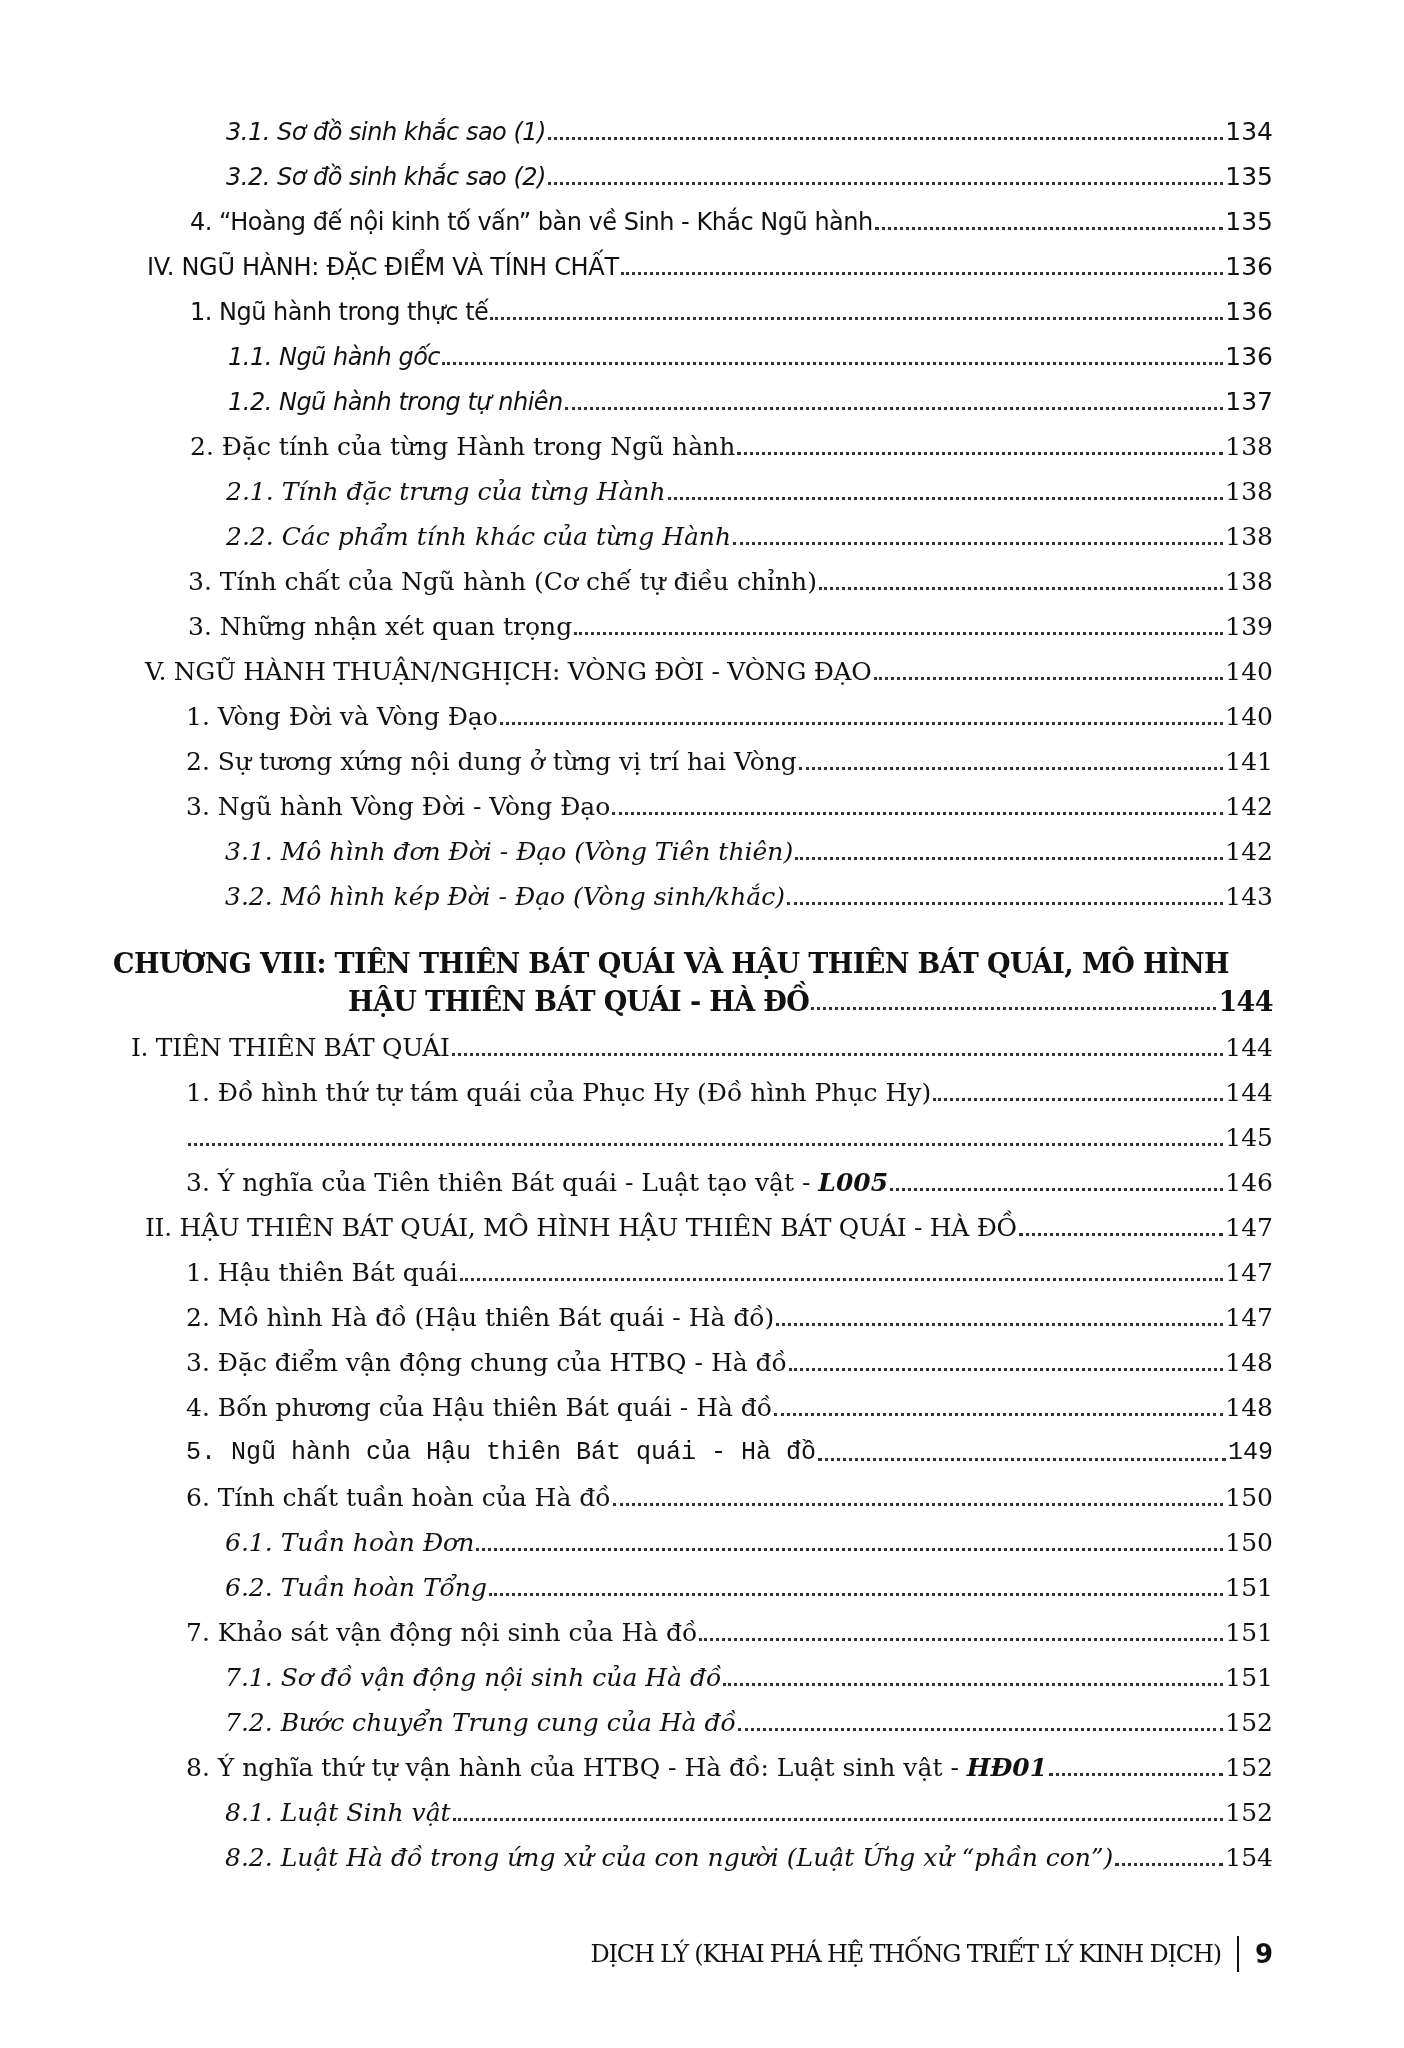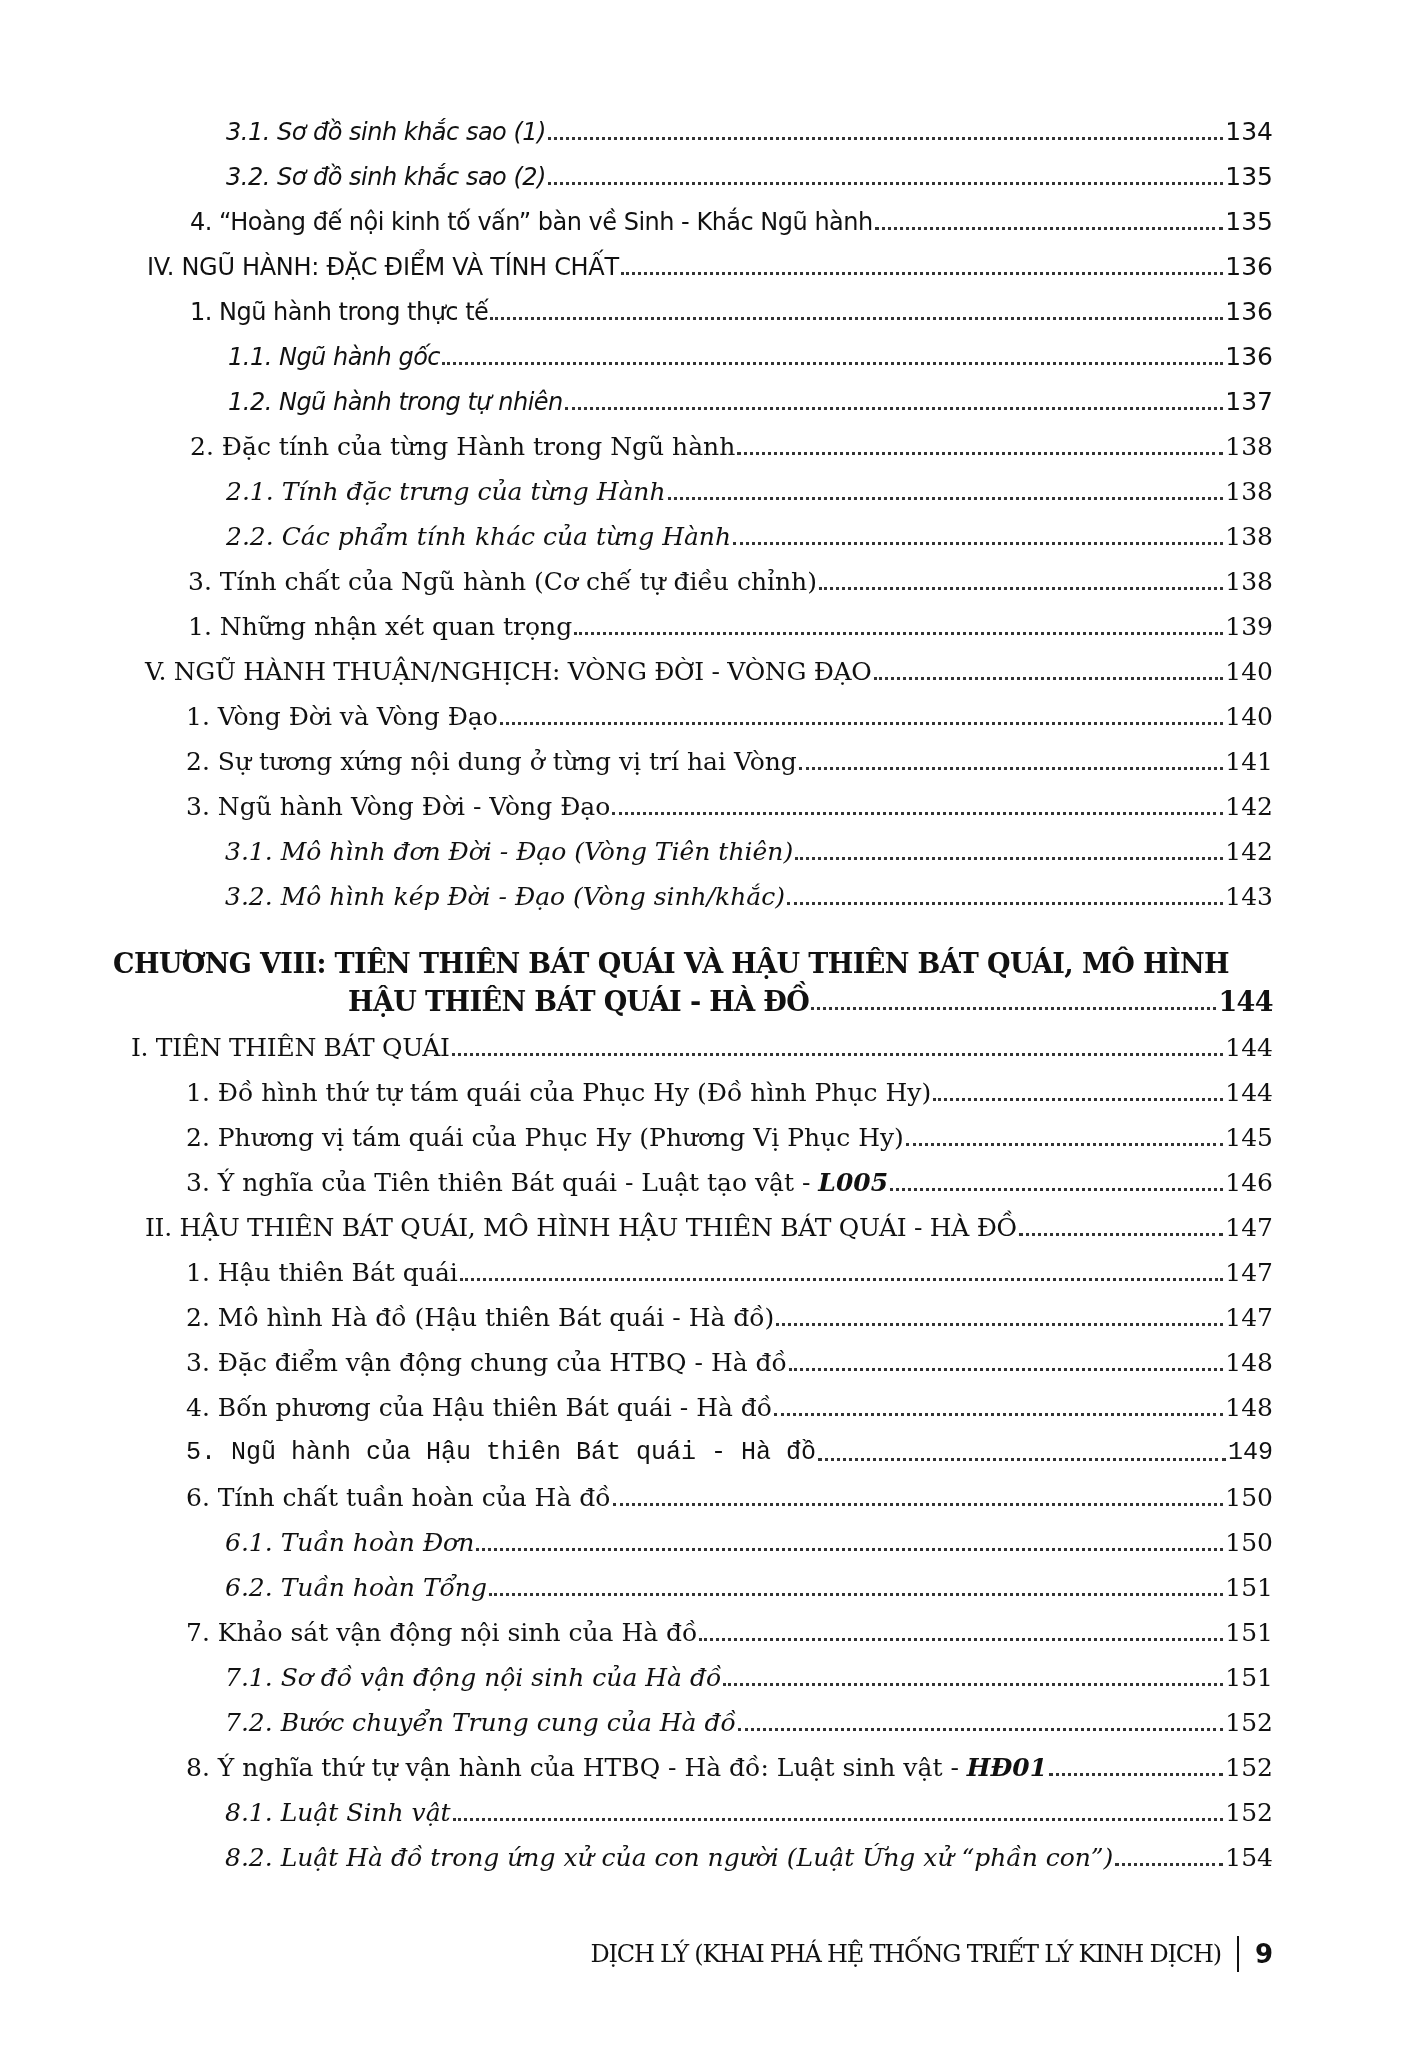--- a/index.html
+++ b/index.html
@@ -91,21 +91,21 @@
     <span class="title">2.2. Các phẩm tính khác của từng Hành</span>
     <span class="leader"></span>
     <span class="page-num">138</span>
   </div>
   <div class="toc-row" style="top:558px; left:188px;">
     <span class="title">3. Tính chất của Ngũ hành (Cơ chế tự điều chỉnh)</span>
     <span class="leader"></span>
     <span class="page-num">138</span>
   </div>
   <div class="toc-row" style="top:603px; left:188px;">
-    <span class="title">1. Những nhận xét quan trọng</span>
+    <span class="title">3. Những nhận xét quan trọng</span>
     <span class="leader"></span>
     <span class="page-num">139</span>
   </div>
   <div class="toc-row upper" style="top:648px; left:145px;">
     <span class="title">V. NGŨ HÀNH THUẬN/NGHỊCH: VÒNG ĐỜI - VÒNG ĐẠO</span>
     <span class="leader"></span>
     <span class="page-num">140</span>
   </div>
   <div class="toc-row" style="top:693px; left:186px;">
     <span class="title">1.  Vòng Đời và Vòng Đạo</span>
@@ -144,21 +144,20 @@
     <span class="title">I. TIÊN THIÊN BÁT QUÁI</span>
     <span class="leader"></span>
     <span class="page-num">144</span>
   </div>
   <div class="toc-row" style="top:1069px; left:186px;">
     <span class="title">1.  Đồ hình thứ tự tám quái của Phục Hy (Đồ hình Phục Hy)</span>
     <span class="leader"></span>
     <span class="page-num">144</span>
   </div>
   <div class="toc-row" style="top:1114px; left:186px;">
-    <span class="title">2.  Phương vị tám quái của Phục Hy (Phương Vị Phục Hy)</span>
     <span class="leader"></span>
     <span class="page-num">145</span>
   </div>
   <div class="toc-row" style="top:1159px; left:186px;text-align:center;">
     <span class="title"><span>3.  Ý nghĩa của Tiên thiên Bát quái - Luật tạo vật - </span><span class="code">L005</span></span>
     <span class="leader"></span>
     <span class="page-num">146</span>
   </div>
   <div class="toc-row upper" style="top:1204px; left:145px;">
     <span class="title">II. HẬU THIÊN BÁT QUÁI, MÔ HÌNH HẬU THIÊN BÁT QUÁI - HÀ ĐỒ</span>

